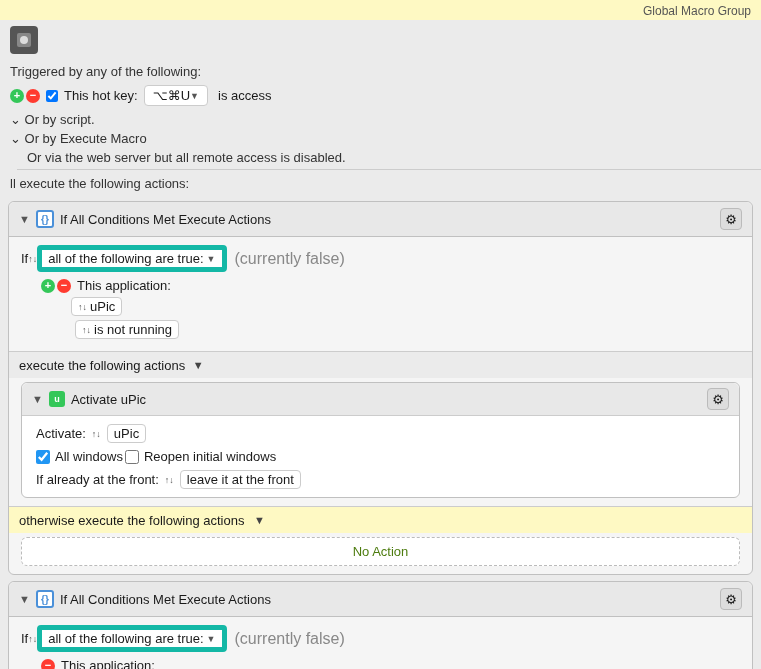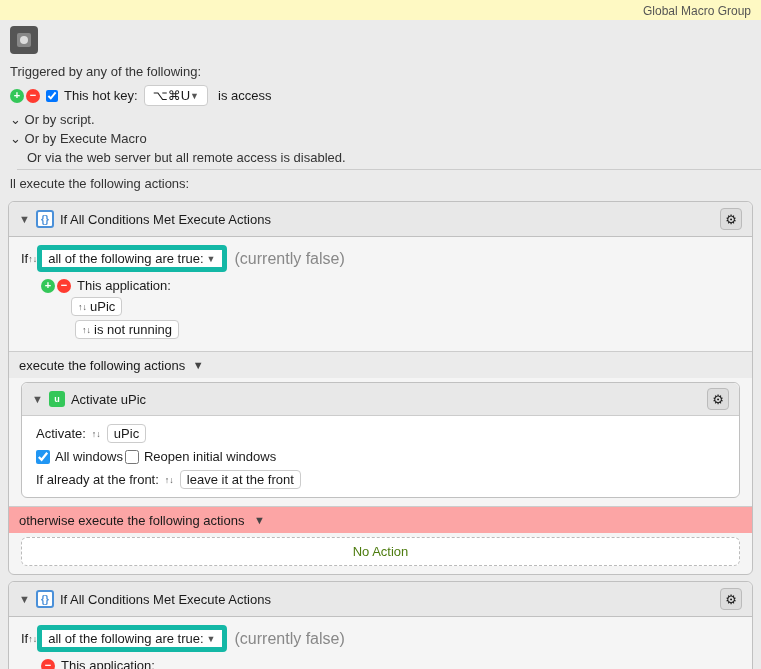--- a/index.html
+++ b/index.html
@@ -250,21 +250,21 @@
       padding: 1px 6px;
       font-size: 13px;
       display: inline-flex; align-items: center; gap: 3px;
       cursor: pointer;
     }
     .otherwise-row {
       display: flex; align-items: center;
       padding: 4px 10px;
       gap: 6px;
       border-top: 1px solid #ccc;
-      background: #fca5a5;
+      background: #fef9c3;
     }
     .no-action-block {
       margin: 4px 12px 8px 12px;
       border: 1px dashed #bbb;
       border-radius: 6px;
       background: white;
       padding: 6px;
       text-align: center;
       color: #4d7c0f;
       font-size: 13px;

